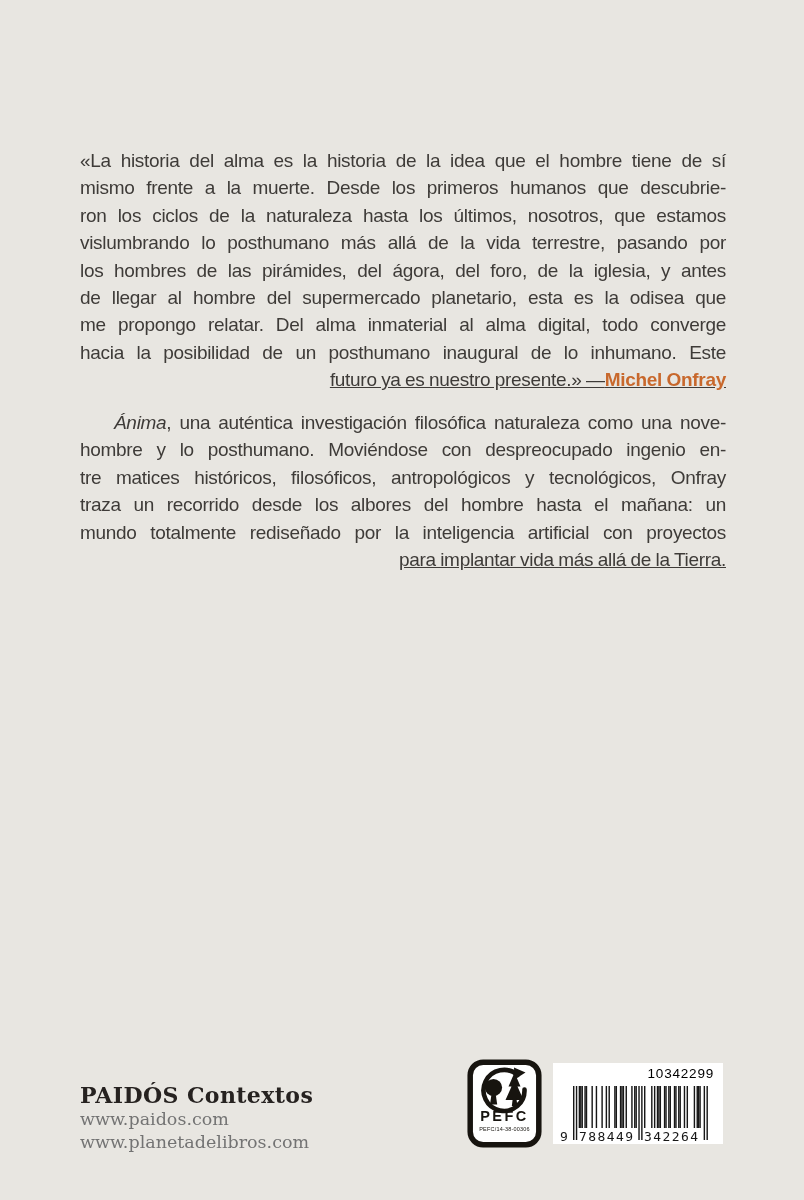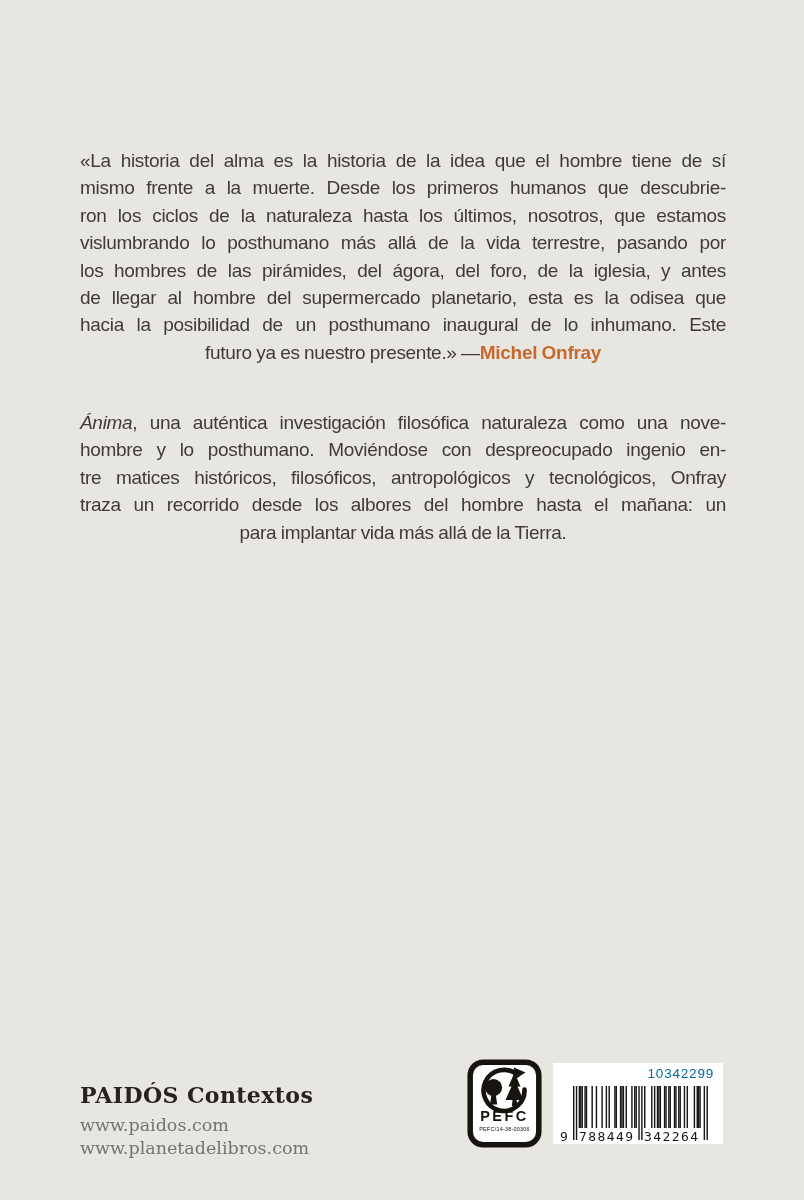--- a/index.html
+++ b/index.html
@@ -26,40 +26,41 @@
   }
   .par-quote    { top: 147px; }
   .par-synopsis { top: 409px; }
 
   .jline {
     text-align: justify;
     text-align-last: justify;
     height: 27.4px;
   }
   .lline {
-    text-align: center;
+    text-align: right;
     height: 27.4px;
+    text-decoration: underline;
   }
   .author {
     color: #c8682c;
     font-weight: bold;
   }
-  .it { font-style: italic; }
+  .it { font-style: italic; margin-left: 34px; }
 
   
   .footer {
     position: absolute;
     left: 80px;
     top: 1082px;
     color: #262220;
   }
   .imprint {
     font: bold 22px/26px "DejaVu Serif", serif;
     letter-spacing: 0.4px;
-    margin-bottom: 6px;
+    margin-bottom: 0;
   }
   .url {
     font: 17.5px/23px "DejaVu Serif", serif;
     color: #737373;
   }
 
   
   .pefc {
     position: absolute;
     left: 467px;
@@ -95,21 +96,21 @@
     width: 170px;
     height: 81px;
     background: #ffffff;
   }
   .bc-top {
     position: absolute;
     top: 3px;
     right: 9px;
     font: 13.5px "Liberation Sans", sans-serif;
     letter-spacing: 0.8px;
-    color: #0369a1;
+    color: #000000;
   }
   .bars {
     position: absolute;
     left: 6px;
     top: 23px;
   }
   .bars rect { fill: #171717; }
   .bcdigits {
     font: 13px "DejaVu Sans Mono", monospace;
     fill: #171717;
@@ -120,29 +121,31 @@
 
 <div class="page">
 
   <section class="par par-quote">
     <div class="jline"><span>«La historia del alma es la historia de la idea que el hombre tiene de sí</span></div>
     <div class="jline"><span>mismo frente a la muerte. Desde los primeros humanos que descubrie-</span></div>
     <div class="jline"><span>ron los ciclos de la naturaleza hasta los últimos, nosotros, que estamos</span></div>
     <div class="jline"><span>vislumbrando lo posthumano más allá de la vida terrestre, pasando por</span></div>
     <div class="jline"><span>los hombres de las pirámides, del ágora, del foro, de la iglesia, y antes</span></div>
     <div class="jline"><span>de llegar al hombre del supermercado planetario, esta es la odisea que</span></div>
+    <div class="jline"><span>me propongo relatar. Del alma inmaterial al alma digital, todo converge</span></div>
     <div class="jline"><span>hacia la posibilidad de un posthumano inaugural de lo inhumano. Este</span></div>
     <div class="lline"><span>futuro ya es nuestro presente.» —</span><span class="author">Michel Onfray</span></div>
   </section>
 
   <section class="par par-synopsis">
     <div class="jline"><span class="it">Ánima</span><span>, una auténtica investigación filosófica naturaleza como una nove-</span></div>
     <div class="jline"><span>hombre y lo posthumano. Moviéndose con despreocupado ingenio en-</span></div>
     <div class="jline"><span>tre matices históricos, filosóficos, antropológicos y tecnológicos, Onfray</span></div>
     <div class="jline"><span>traza un recorrido desde los albores del hombre hasta el mañana: un</span></div>
+    <div class="jline"><span>mundo totalmente rediseñado por la inteligencia artificial con proyectos</span></div>
     <div class="lline"><span>para implantar vida más allá de la Tierra.</span></div>
   </section>
 
   <div class="footer">
     <div class="imprint">PAIDÓS Contextos</div>
     <div class="url">www.paidos.com</div>
     <div class="url">www.planetadelibros.com</div>
   </div>
 
   <div class="pefc">

